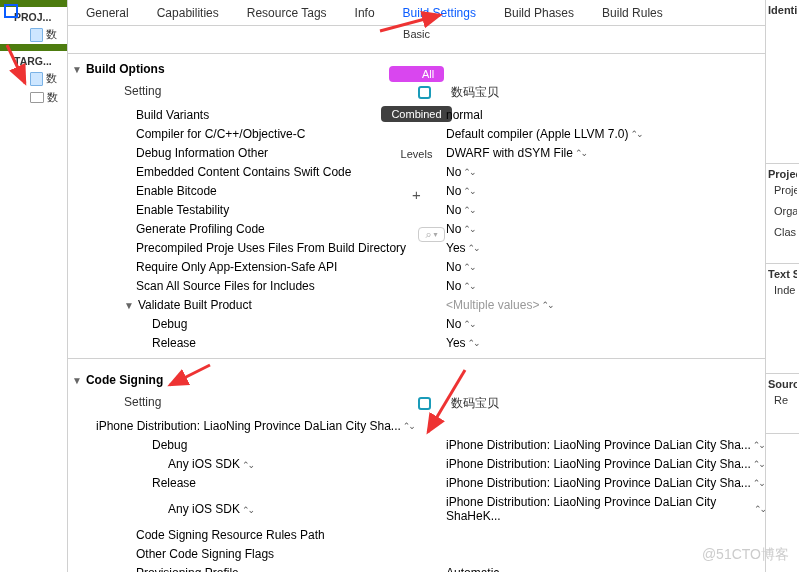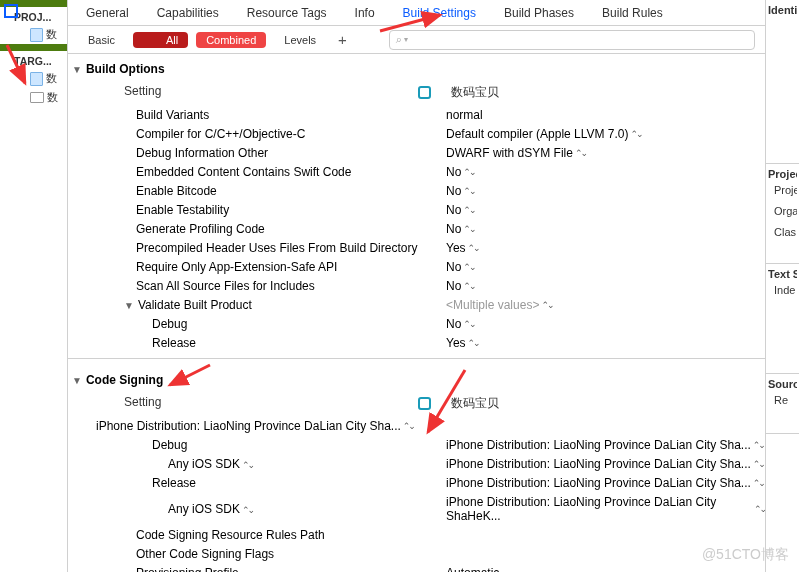--- a/index.html
+++ b/index.html
@@ -7,24 +7,24 @@
 .top-tabs { display: flex; height: 26px; border-bottom: 1px solid #d0d0d0; align-items: center; padding-left: 72px; gap: 0; }
 .top-tab { padding: 0 14px; height: 100%; display: flex; align-items: center; cursor: pointer; color: #333; }
 .top-tab.active { color: #0a5cff; }
 .left-nav { position: absolute; left: 0; top: 0; width: 68px; height: 100%; border-right: 1px solid #d0d0d0; background: #fff; }
 .left-nav .proj-icon { position: absolute; top: 4px; left: 4px; width: 14px; height: 14px; border: 2px solid #0a5cff; }
 .left-section { font-size: 10.5px; font-weight: 600; color: #333; padding: 4px 2px 2px 14px; border-top: 7px solid #4d7c0f; }
 .left-section:first-of-type { border-top: none; margin-top: 30px; }
 .left-item { display: flex; align-items: center; gap: 3px; padding: 2px 4px 2px 30px; font-size: 11px; color: #333; }
 .icon-file { width: 13px; height: 14px; background: #cde6ff; border: 1px solid #7ab2e6; border-radius: 1px; display: inline-block; }
 .icon-folder { width: 14px; height: 11px; border: 1px solid #999; border-radius: 1px; display: inline-block; }
-.filter-bar { display: flex; height: 28px; align-items: center; padding: 0 10px; gap: 8px; border-bottom: 1px solid #d0d0d0; margin-left: 68px; margin-right: 34px; }
+.filter-bar { display: flex; height: 28px; align-items: center; padding: 0 10px; gap: 24px; border-bottom: 1px solid #d0d0d0; margin-left: 68px; margin-right: 34px; flex-direction: column; }
 .filter-btn { padding: 2px 10px; border-radius: 4px; font-size: 11px; color: #333; cursor: pointer; }
-.filter-btn.active { background: #b91c1c; color: #fff; padding-left: 33px; }
-.filter-btn.inactive-sel { background: #ef4444; color: #fff; }
+.filter-btn.active { background: #d946ef; color: #fff; padding-left: 33px; }
+.filter-btn.inactive-sel { background: #404040; color: #fff; }
 .plus-btn { font-size: 15px; color: #555; padding: 0 4px; cursor: pointer; }
 .search-box { flex: 1; height: 20px; border: 1px solid #ccc; border-radius: 4px; display: flex; align-items: center; padding: 0 6px; color: #aaa; margin-left: 30px; }
 .main-area { position: absolute; left: 68px; top: 54px; right: 34px; bottom: 0; overflow: auto; }
 .right-panel { position: absolute; right: 0; top: 0; width: 34px; height: 100%; border-left: 1px solid #d0d0d0; background: #fff; font-size: 11px; }
 .right-sec { border-bottom: 1px solid #d0d0d0; padding: 4px 2px; }
 .right-sec .hdr { font-weight: 600; color: #333; white-space: nowrap; overflow: hidden; }
 .right-sec .fld { color: #333; white-space: nowrap; overflow: hidden; padding-left: 6px; line-height: 21px; }
 .section-hdr { display: flex; align-items: center; font-weight: 700; font-size: 12px; padding: 8px 4px 4px 4px; }
 .section-hdr .tri { margin-right: 4px; color: #666; font-size: 10px; }
 .setting-header-row { display: flex; padding: 4px 0; }
@@ -162,21 +162,21 @@
       </div>
     </div>
   <div class="row">
       <div class="lbl-col">Generate Profiling Code</div>
       <div class="val-col">
         <span>No</span>
         <span class="chevrons">⌃⌄</span>
       </div>
     </div>
   <div class="row">
-      <div class="lbl-col">Precompiled Header Uses Files From Build Directory</div>
+      <div class="lbl-col">Precompiled Proje Uses Files From Build Directory</div>
       <div class="val-col">
         <span>Yes</span>
         <span class="chevrons">⌃⌄</span>
       </div>
     </div>
   <div class="row">
       <div class="lbl-col">Require Only App-Extension-Safe API</div>
       <div class="val-col">
         <span>No</span>
         <span class="chevrons">⌃⌄</span>

